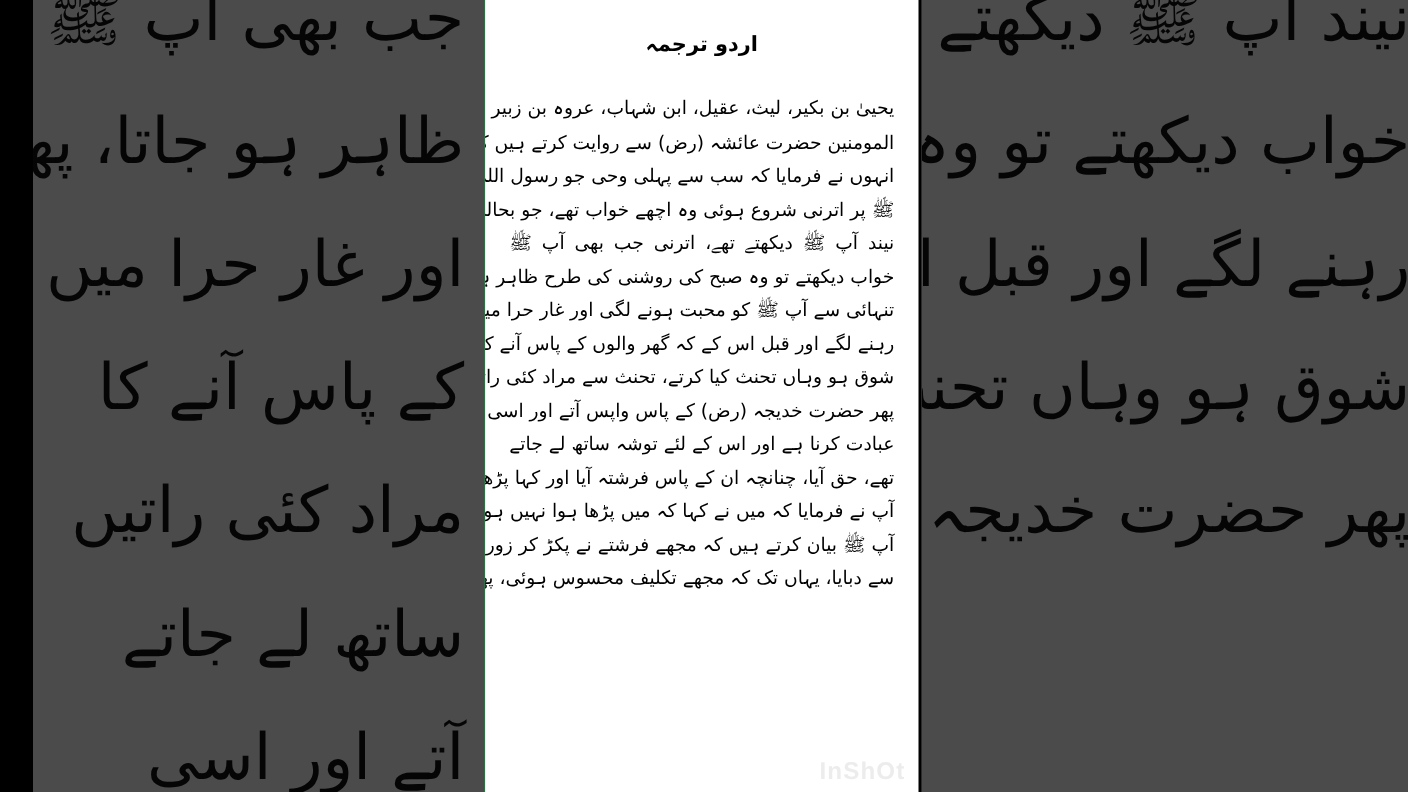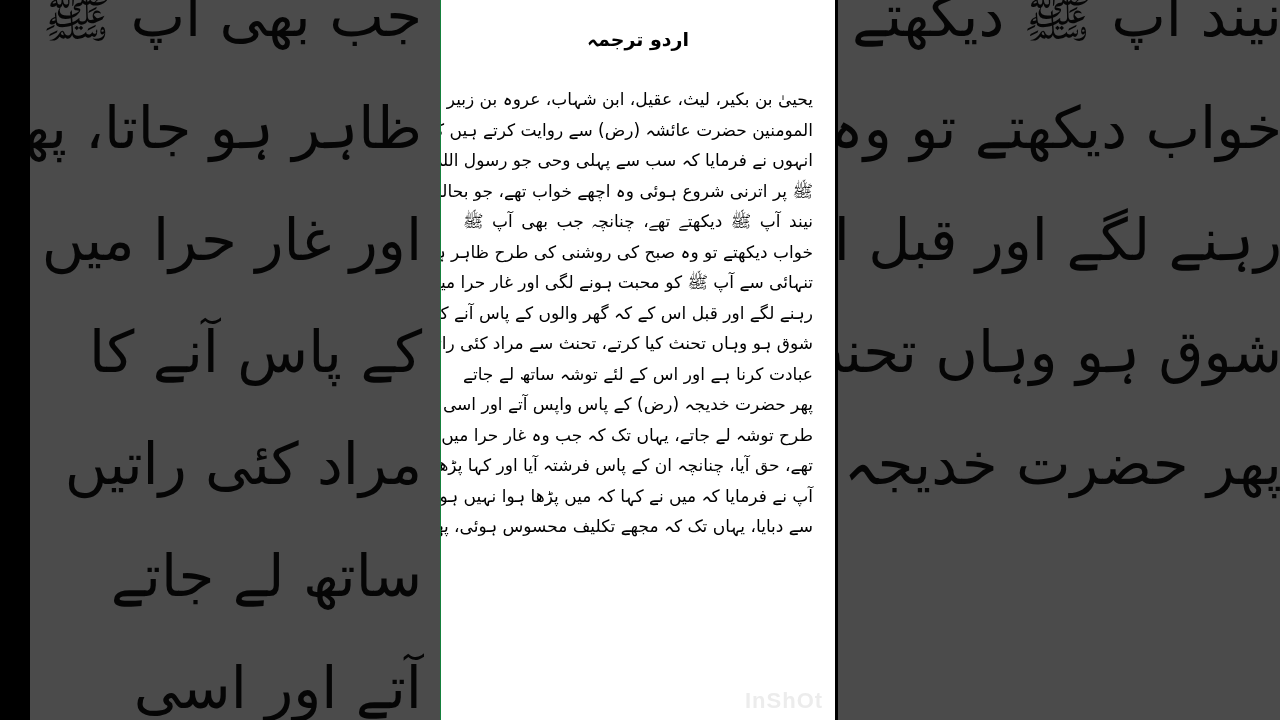--- a/index.html
+++ b/index.html
@@ -111,28 +111,28 @@
     </div>
   </div>
 
   <div class="panel">
     <div class="panel-title">اردو ترجمہ</div>
     <div class="panel-body">
       <span class="panel-line">یحییٰ بن بکیر، لیث، عقیل، ابن شہاب، عروہ بن زبیر ام</span>
       <span class="panel-line">المومنین حضرت عائشہ (رض) سے روایت کرتے ہیں کہ</span>
       <span class="panel-line">انہوں نے فرمایا کہ سب سے پہلی وحی جو رسول اللہ</span>
       <span class="panel-line">ﷺ پر اترنی شروع ہوئی وہ اچھے خواب تھے، جو بحالت</span>
-      <span class="panel-line">نیند آپ ﷺ دیکھتے تھے، چنانچہ جب بھی آپ ﷺ</span>
+      <span class="panel-line">نیند آپ ﷺ دیکھتے تھے، اترنی جب بھی آپ ﷺ</span>
       <span class="panel-line">خواب دیکھتے تو وہ صبح کی روشنی کی طرح ظاہر ہو جاتا، پھر</span>
       <span class="panel-line">تنہائی سے آپ ﷺ کو محبت ہونے لگی اور غار حرا میں تنہا</span>
       <span class="panel-line">رہنے لگے اور قبل اس کے کہ گھر والوں کے پاس آنے کا</span>
       <span class="panel-line">شوق ہو وہاں تحنث کیا کرتے، تحنث سے مراد کئی راتیں</span>
+      <span class="panel-line">پھر حضرت خدیجہ (رض) کے پاس واپس آتے اور اسی</span>
       <span class="panel-line">عبادت کرنا ہے اور اس کے لئے توشہ ساتھ لے جاتے</span>
-      <span class="panel-line">پھر حضرت خدیجہ (رض) کے پاس واپس آتے اور اسی</span>
-      <span class="panel-line">طرح توشہ لے جاتے، یہاں تک کہ جب وہ غار حرا میں</span>
       <span class="panel-line">تھے، حق آیا، چنانچہ ان کے پاس فرشتہ آیا اور کہا پڑھ،</span>
       <span class="panel-line">آپ نے فرمایا کہ میں نے کہا کہ میں پڑھا ہوا نہیں ہوں،</span>
+      <span class="panel-line">آپ ﷺ بیان کرتے ہیں کہ مجھے فرشتے نے پکڑ کر زور</span>
       <span class="panel-line">سے دبایا، یہاں تک کہ مجھے تکلیف محسوس ہوئی، پھر مجھے</span>
     </div>
   </div>
 
   <div class="watermark">InShOt</div>
 </div>
 
 </body></html>

